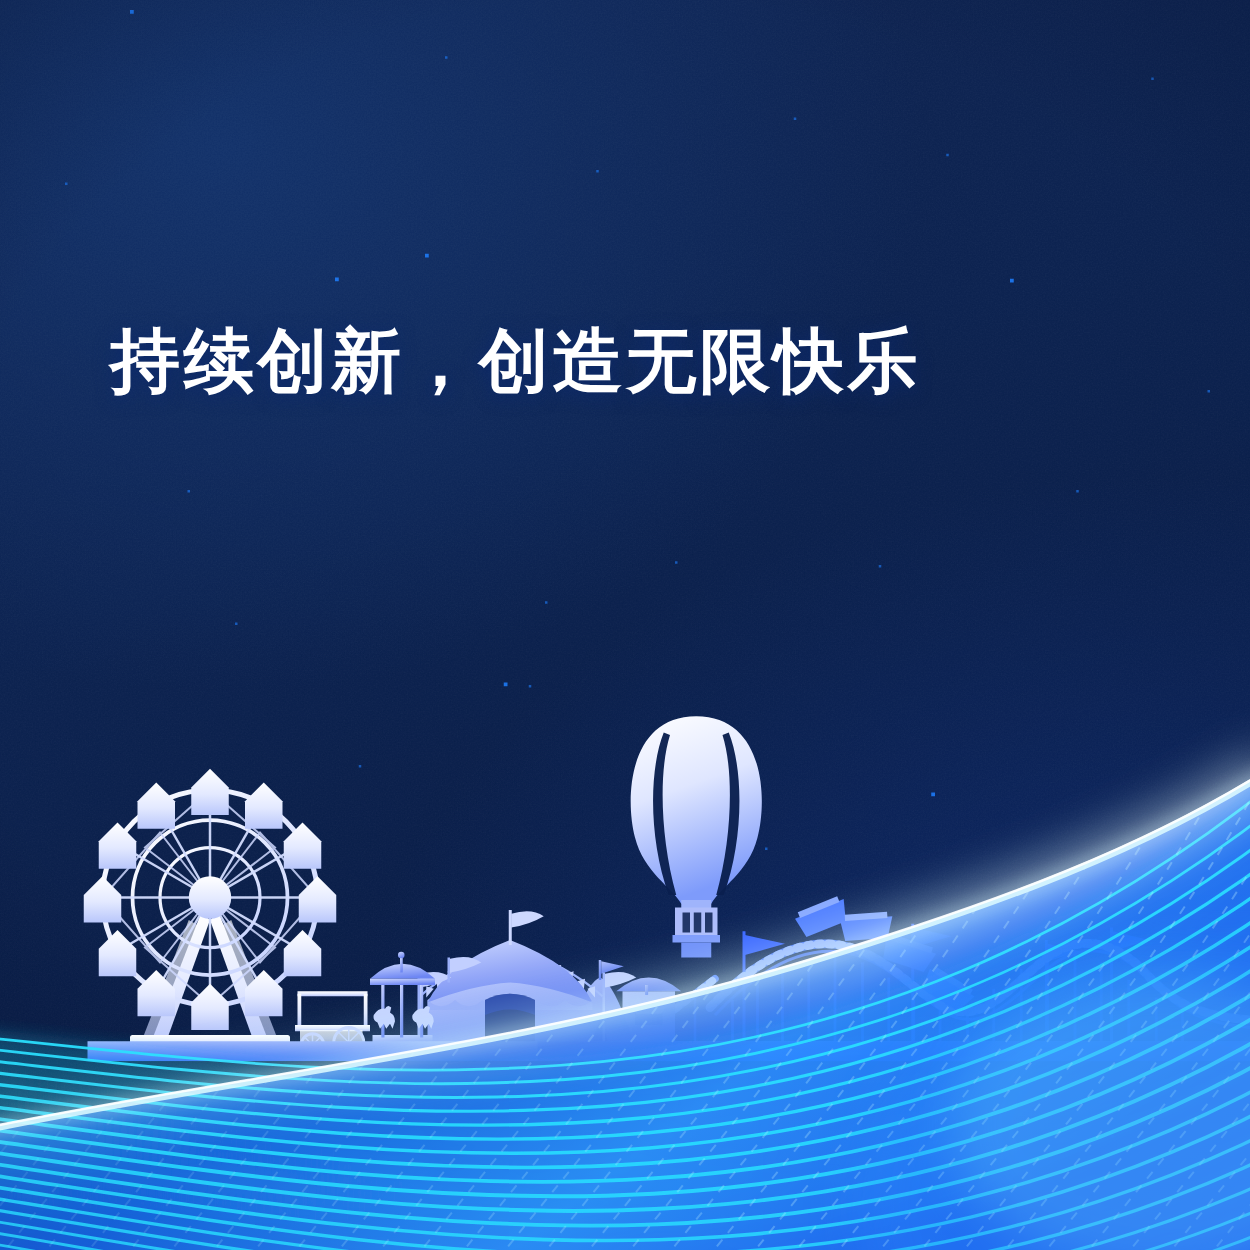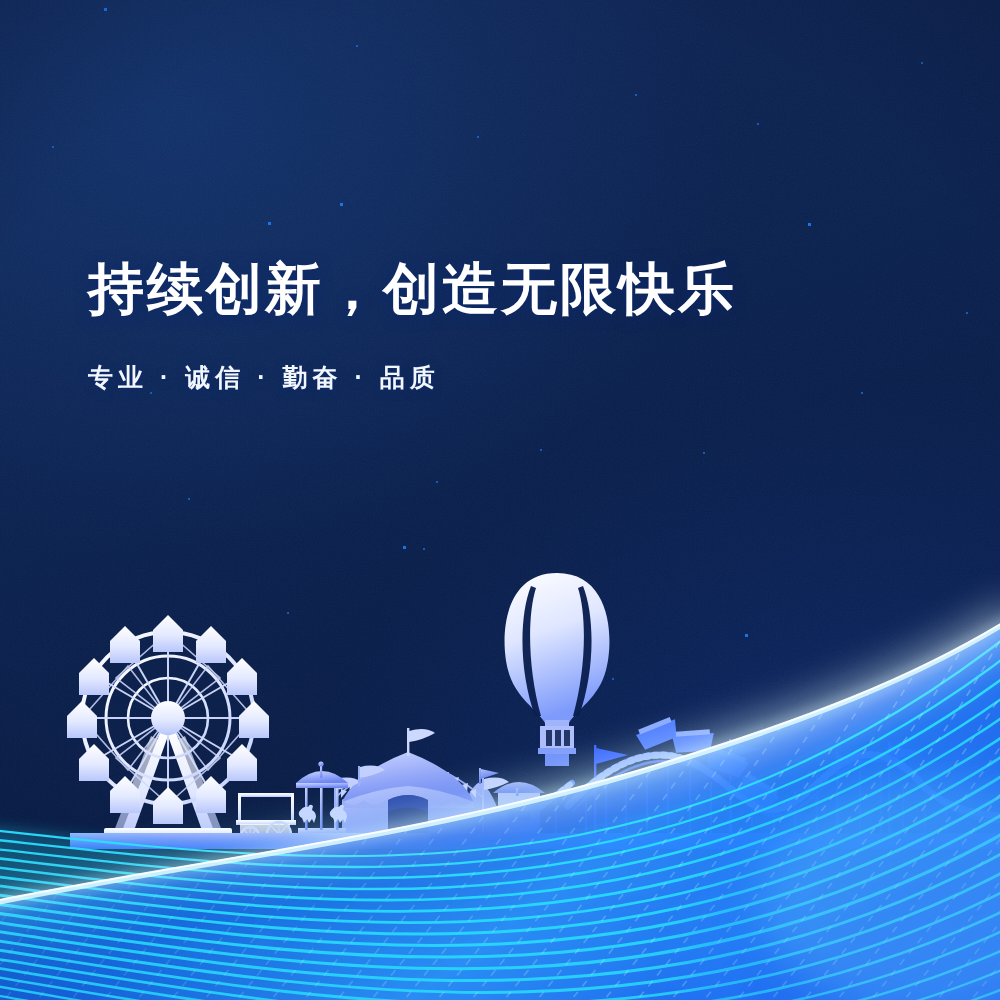--- a/index.html
+++ b/index.html
@@ -544,16 +544,15 @@
       <path d="M -20 906 C 180 864 420 838 640 772 C 800 724 920 678 1020 614" fill="none" stroke="#ddfbff" stroke-width="5" filter="url(#softGlow)" opacity=".9"></path>
       <path d="M -20 904 C 180 862 420 836 640 770 C 800 722 920 676 1020 612" fill="none" stroke="#ffffff" stroke-width="2" opacity=".9"></path>
 
       <ellipse cx="985" cy="965" rx="300" ry="210" fill="#2a8bff" opacity=".30" filter="url(#bigGlow)"></ellipse>
       <ellipse cx="930" cy="900" rx="170" ry="120" fill="#7de6ff" opacity=".22" filter="url(#bigGlow)"></ellipse>
     </g>
   </svg>
 
   <div id="copy">
     <h1 class="headline">持续创新，创造无限快乐</h1>
-    <p class="subline">专业 · 诚信 · 勤奋 · 品质</p>
   </div>
 
 </div>
 
 </body></html>

